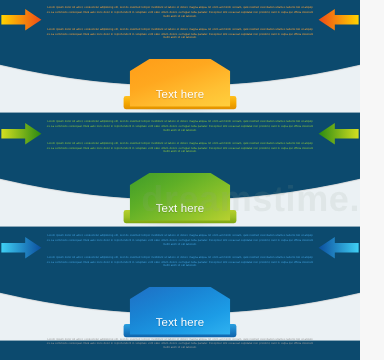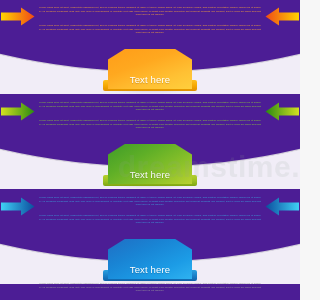--- a/index.html
+++ b/index.html
@@ -1,21 +1,21 @@
 <!DOCTYPE html>
 <html><head>
 <meta charset="utf-8">
 <style>
   html,body{margin:0;padding:0;}
   body{
     width:300px;height:300px;overflow:hidden;
     background:#f7f7f7;
     font-family:"Liberation Sans",sans-serif;
   }
-  #stage{position:relative;width:300px;height:300px;overflow:hidden;background:#4c1d95;}
+  #stage{position:relative;width:300px;height:300px;overflow:hidden;background:#0c4a6e;}
 
   
   .band{position:absolute;left:0;width:300px;}
   .band-orange{top:0;height:95px;}
   .band-green{top:95px;height:95px;}
   .band-blue{top:190px;height:110px;}
 
   
   .curve{position:absolute;left:-10px;width:320px;height:46px;pointer-events:none;}
   .curve svg{display:block;width:320px;height:46px;}

